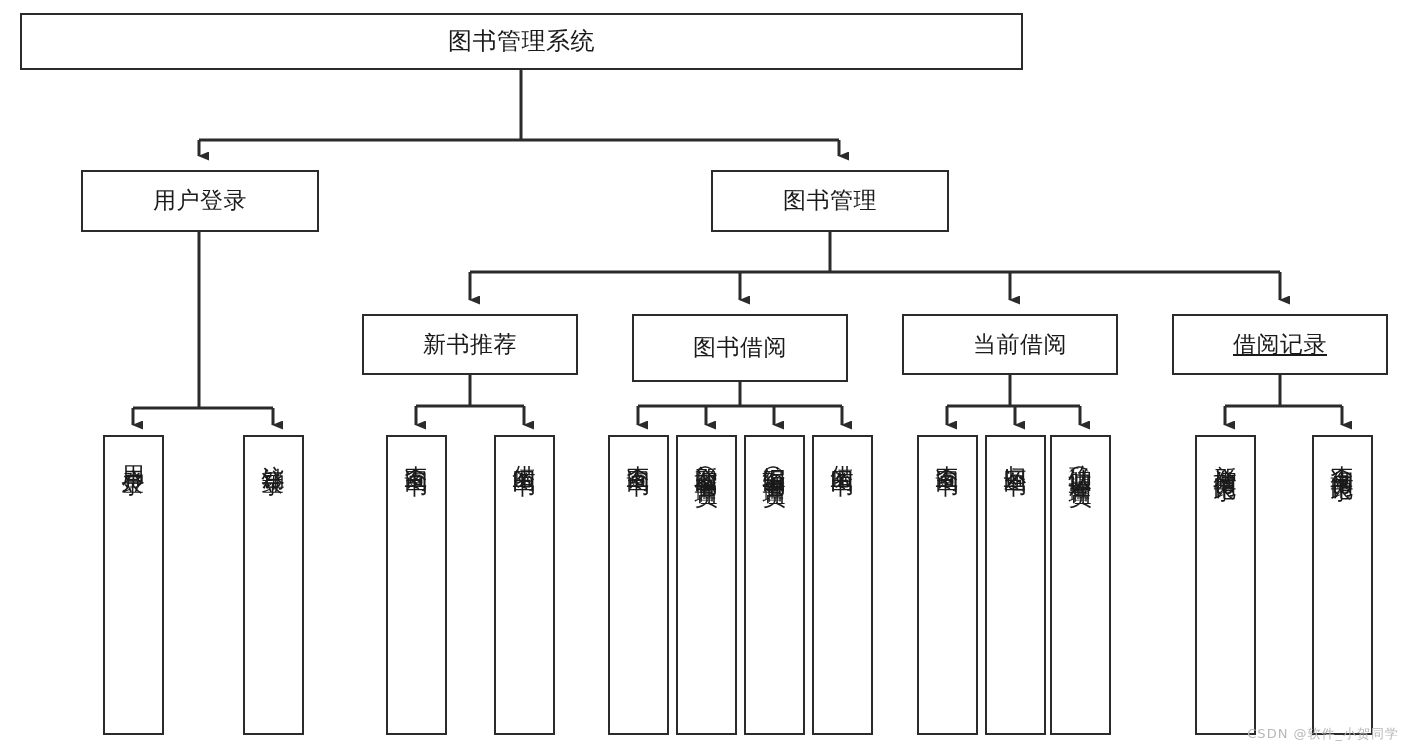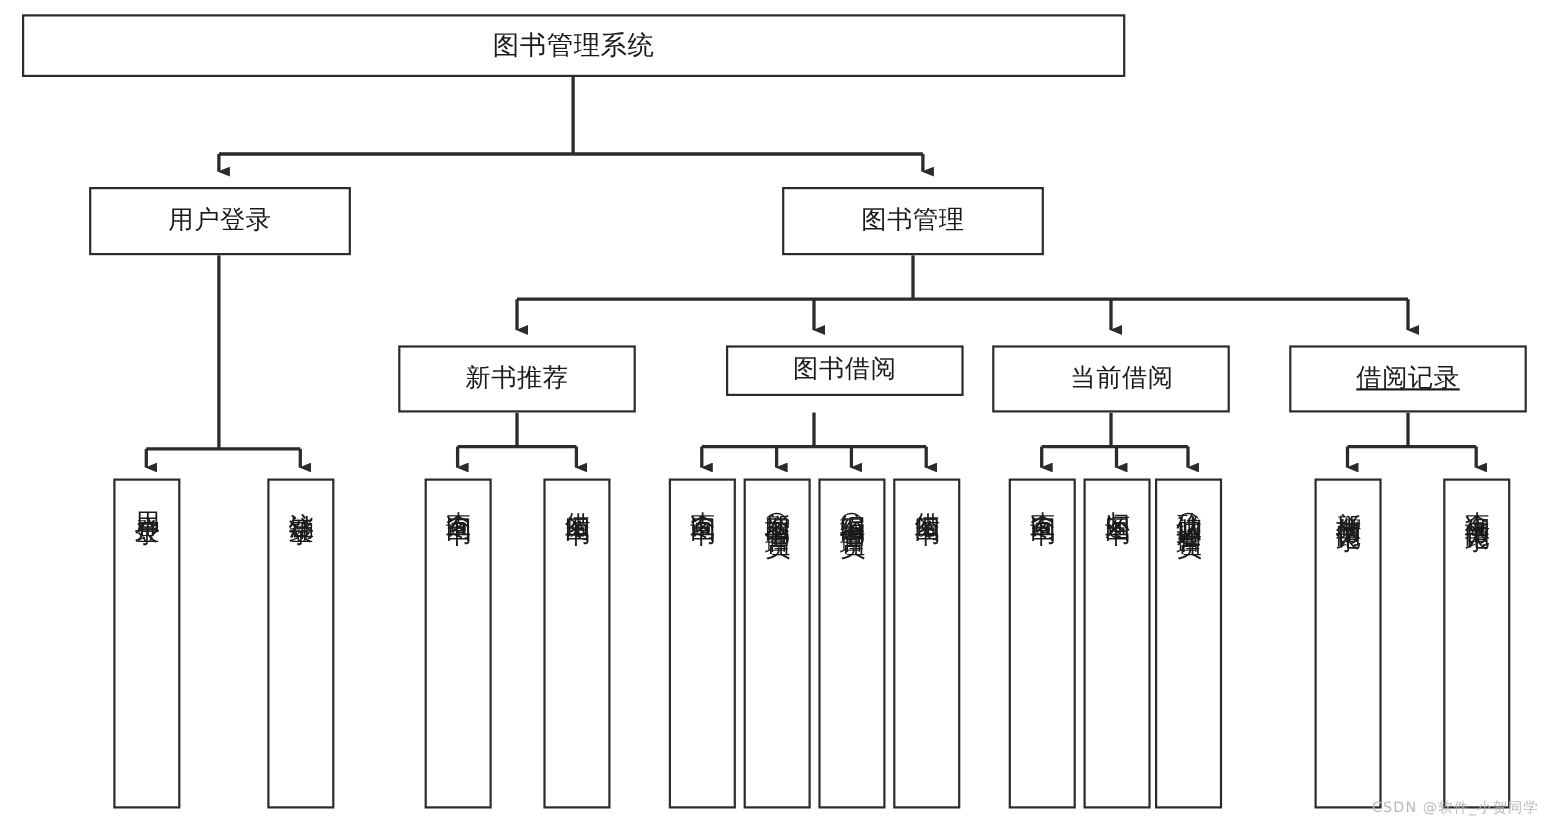--- a/index.html
+++ b/index.html
@@ -130,21 +130,21 @@
   <div class="node h" style="left:81px; top:170px; width:238px; height:62px;">
     <span class="lbl">用户登录</span>
   </div>
   <div class="node h" style="left:711px; top:170px; width:238px; height:62px;">
     <span class="lbl">图书管理</span>
   </div>
 
   <div class="node h" style="left:362px; top:314px; width:216px; height:61px;">
     <span class="lbl">新书推荐</span>
   </div>
-  <div class="node h" style="left:632px; top:314px; width:216px; height:46px;margin-left:28px;">
+  <div class="node h" style="left:632px; top:314px; width:216px; height:68px;">
     <span class="lbl">图书借阅</span>
   </div>
   <div class="node h" style="left:902px; top:314px; width:216px; height:61px;padding-left:20px;">
     <span class="lbl">当前借阅</span>
   </div>
   <div class="node h" style="left:1172px; top:314px; width:216px; height:61px;text-decoration:underline;">
     <span class="lbl">借阅记录</span>
   </div>
 
   <div class="node v" style="left:103px; top:435px; width:61px; height:300px;">

